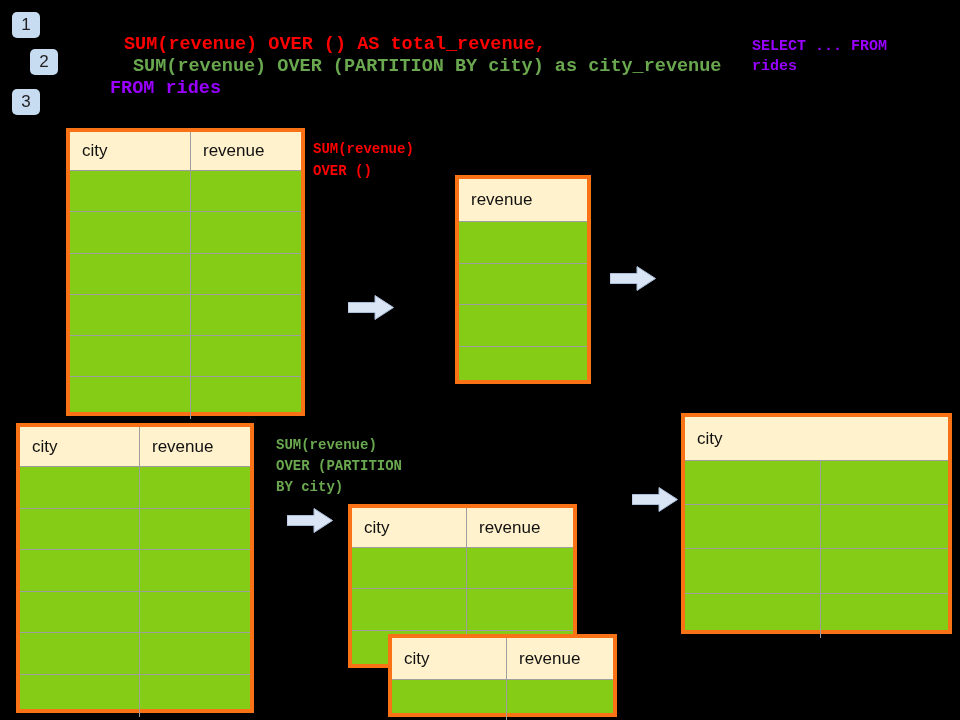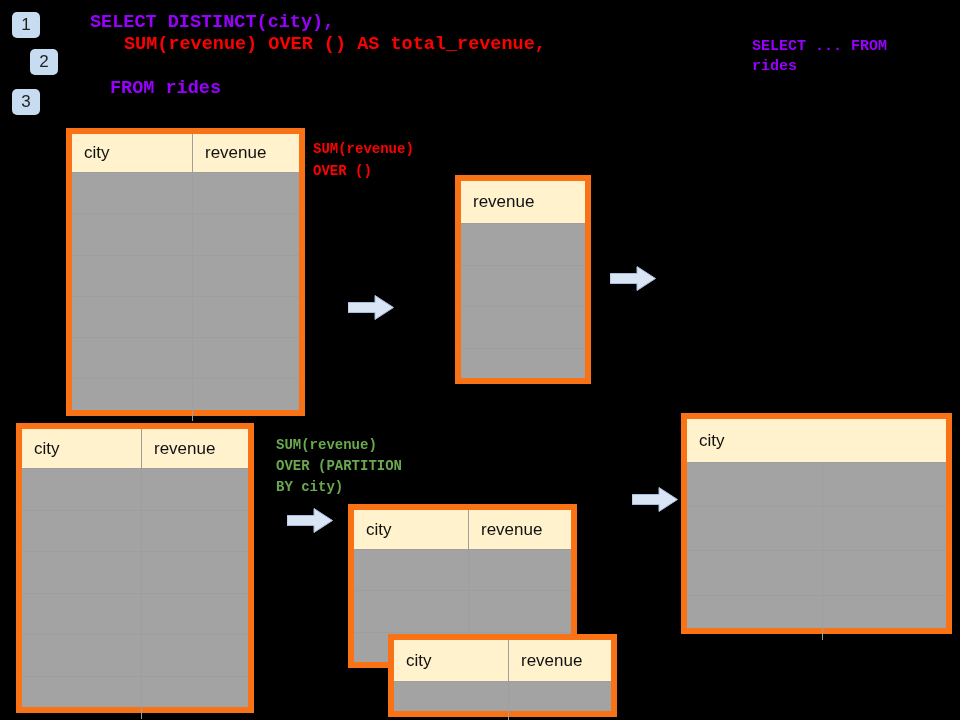--- a/index.html
+++ b/index.html
@@ -31,21 +31,21 @@
   .note-l2{left:752px;top:56px;}
 
   .ann{font-size:14px;}
   .ann-total-1{left:313px;top:138px;}
   .ann-total-2{left:313px;top:160px;}
   .ann-part-1{left:276px;top:434px;}
   .ann-part-2{left:276px;top:455px;}
   .ann-part-3{left:276px;top:476px;}
 
   
-  .dtable{position:absolute;box-sizing:border-box;border:6px solid #f97316;background:#a3a3a3;}
+  .dtable{position:absolute;box-sizing:border-box;border:4px solid #f97316;background:#84cc16;}
   .hrow{display:grid;grid-template-columns:var(--cols);height:var(--hh);
         background:#FFF2CC;border-bottom:1px solid #9e9e9e;box-sizing:border-box;}
   .hcell{display:flex;align-items:center;padding-left:12px;box-sizing:border-box;
          border-right:1px solid #9e9e9e;color:#111;font-size:17px;}
   .hcell:last-child{border-right:none;}
   .trow{display:grid;grid-template-columns:var(--cols);height:var(--rh);
         border-bottom:1px solid #9e9e9e;box-sizing:border-box;}
   .trow:last-child{border-bottom:none;}
   .tcell{border-right:1px solid #9e9e9e;box-sizing:border-box;}
   .tcell:last-child{border-right:none;}
@@ -66,22 +66,22 @@
 </style>
 </head>
 <body>
 
 <div class="stage">
 
   <div class="badge badge-1">1</div>
   <div class="badge badge-2">2</div>
   <div class="badge badge-3">3</div>
 
-  <div class="code purple sql-l1">SELECT DISTINCT(city),</div>
   <div class="code red    sql-l2">SUM(revenue) OVER () AS total_revenue,</div>
+  <div class="code green  sql-l3">SUM(revenue) OVER (PARTITION BY city) as city_revenue</div>
   <div class="code purple sql-l4">FROM rides</div>
 
   <div class="code purple side-note note-l1">SELECT ... FROM</div>
   <div class="code purple side-note note-l2">rides</div>
 
   <div class="code red ann ann-total-1">SUM(revenue)</div>
   <div class="code red ann ann-total-2">OVER ()</div>
 
   <div class="code green ann ann-part-1">SUM(revenue)</div>
   <div class="code green ann ann-part-2">OVER (PARTITION</div>

